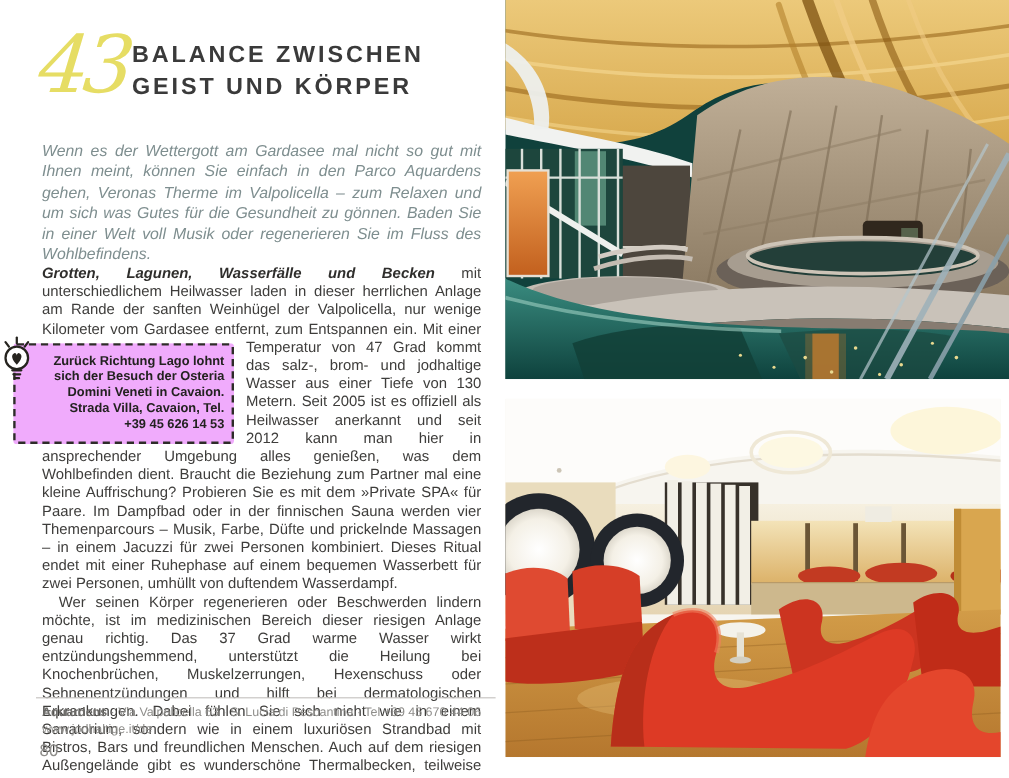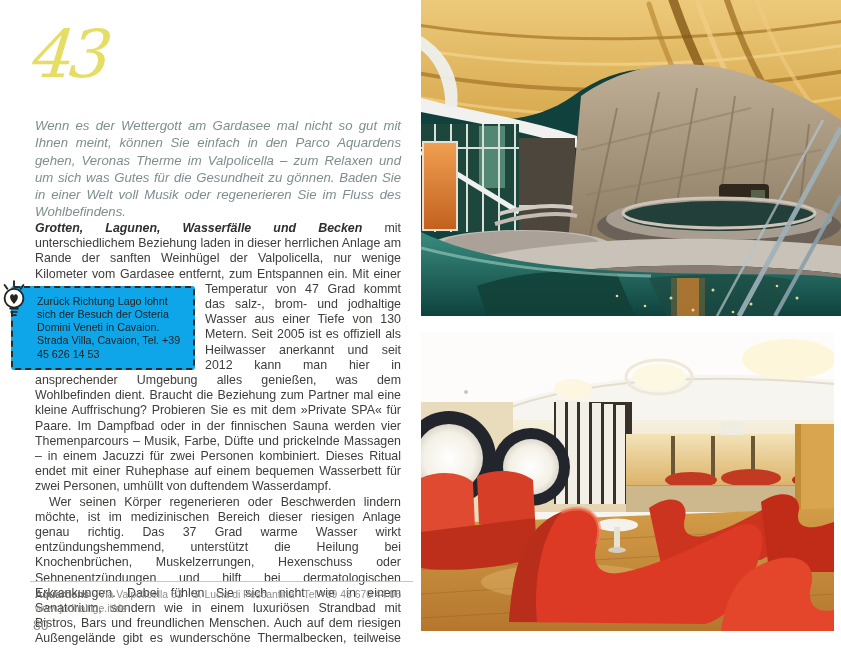--- a/index.html
+++ b/index.html
@@ -20,22 +20,22 @@
 
   
   .article{position:absolute;left:35px;top:221px;width:366px;font-size:12.4px;line-height:15.2px;
            color:#3e3d3b;text-align:justify;}
   .para{margin:0;}
   .p2{text-indent:14px;}
   .lead{font-weight:700;color:#2f2e2c;font-style:italic;}
 
   
   .tipbox{float:left;width:150px;margin:4px 10px 3px -24px;border:2px dashed #2e2c29;border-radius:3px;
-          padding:7px 6px 7px 24px;text-align:left;font-size:10.7px;font-weight:400;
-          line-height:13.2px;color:#232220;position:relative;background:#0ea5e9;display:block;}
+          padding:7px 6px 7px 24px;text-align:right;font-size:10.7px;font-weight:700;
+          line-height:13.2px;color:#232220;position:relative;background:#f0abfc;display:block;}
   .bulb{position:absolute;left:-15px;top:-9px;width:32px;height:46px;}
 
   
   .rule{position:absolute;left:30px;top:581px;width:383px;border-top:1px solid #c7c5c2;}
   .footer{position:absolute;left:35px;top:588px;width:366px;text-align:left;font-size:10.4px;
           line-height:13.5px;color:#8f8e8b;}
   .fname{font-weight:700;color:#6e6d6a;}
   .pagenum{position:absolute;left:33px;top:617px;font-size:14px;color:#8f8e8b;}
 
   
@@ -44,25 +44,26 @@
   .photo-top{left:421px;top:0;width:420px;height:316px;}
   .photo-bottom{left:421px;top:332px;width:413px;height:299px;}
 </style>
 </head>
 <body>
 
 <div class="page">
 
   <div class="badge">43</div>
 
+  <h1 class="title"><span>BALANCE ZWISCHEN</span><br><span>GEIST UND KÖRPER</span></h1>
 
   <p class="intro">Wenn es der Wettergott am Gardasee mal nicht so gut mit Ihnen meint, können Sie einfach in den Parco Aquardens gehen, Veronas Therme im Valpolicella – zum Relaxen und um sich was Gutes für die Gesundheit zu gönnen. Baden Sie in einer Welt voll Musik oder regenerieren Sie im Fluss des Wohlbefindens.</p>
 
   <div class="article">
-    <p class="para p1"><span class="lead">Grotten, Lagunen, Wasserfälle und Becken</span><span> mit unterschiedlichem Beziehung laden in dieser herrlichen Anlage am Rande der sanften Weinhügel der Valpolicella, nur wenige Kilometer vom Gardasee entfernt, zum Entspannen</span>
+    <p class="para p1"><span class="lead">Grotten, Lagunen, Wasserfälle und Becken</span><span> mit unterschiedlichem Heilwasser laden in dieser herrlichen Anlage am Rande der sanften Weinhügel der Valpolicella, nur wenige Kilometer vom Gardasee entfernt, zum Entspannen</span>
       <span class="tipbox">
         <svg class="bulb" viewBox="0 0 34 46" xmlns="http://www.w3.org/2000/svg">
           <g stroke="#26241f" stroke-width="2" fill="none" stroke-linecap="round">
             <line x1="17" y1="1" x2="17" y2="6"></line>
             <line x1="7" y1="5" x2="10" y2="9"></line>
             <line x1="27" y1="5" x2="24" y2="9"></line>
             <circle cx="17" cy="19" r="10" fill="#ffffff"></circle>
             <path d="M13,30 h8"></path>
               <path d="M14,33.5 h6"></path>
               <path d="M15,37 h4"></path>

